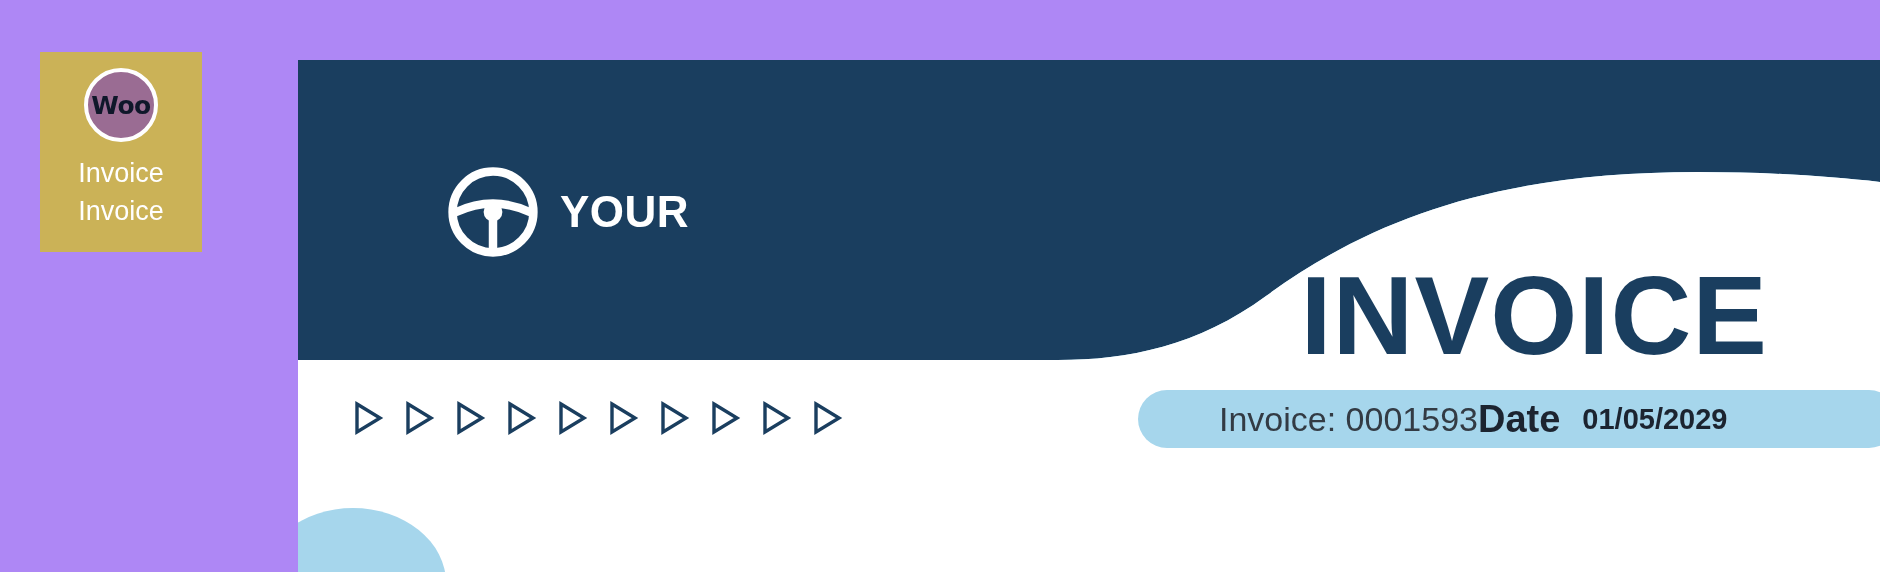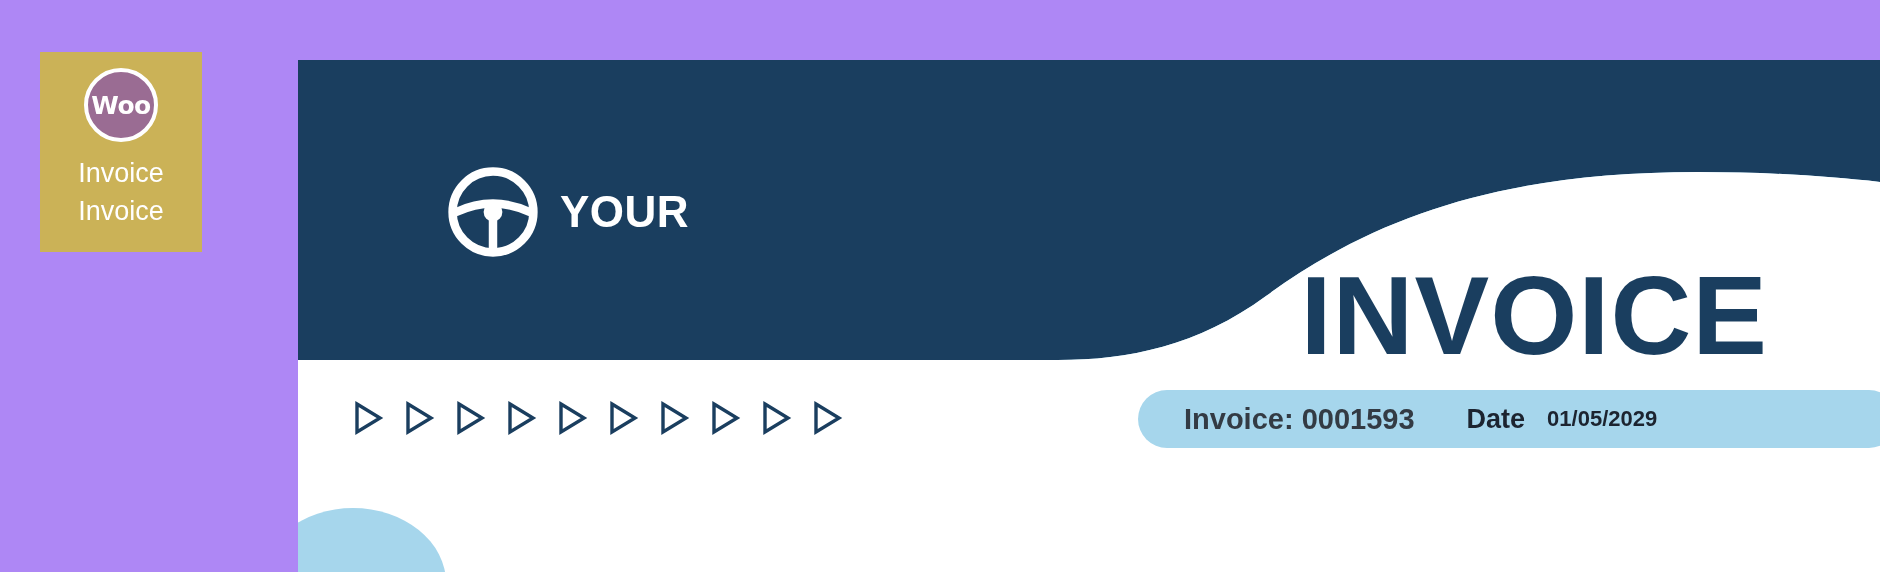--- a/index.html
+++ b/index.html
@@ -43,21 +43,21 @@
     border-radius: 50%;
     background: #9A6C93;
     border: 4px solid #ffffff;
     box-sizing: border-box;
     display: flex;
     align-items: center;
     justify-content: center;
     margin-bottom: 12px;
   }
   #woo-mark .woo-text {
-    color: #ffffff;
+    color: #0f172a;
     font-size: 25px;
     font-weight: 700;
     letter-spacing: -0.5px;
     line-height: 1;
     font-family: "DejaVu Sans", sans-serif;
   }
   .badge-line {
     color: #ffffff;
     font-size: 27px;
     line-height: 1.42;
@@ -151,36 +151,36 @@
     background: #A6D6EC;
     border-radius: 29px;
     display: flex;
     align-items: center;
     padding-left: 46px;
     box-sizing: border-box;
     gap: 0;
   }
   #meta-invoice {
     color: #333b44;
-    font-size: 29px;
-    font-weight: 700;
-    white-space: nowrap;
-    font-family: "Liberation Sans", sans-serif;
+    font-size: 34px;
+    font-weight: 400;
+    white-space: nowrap;
+    font-family: "Liberation Sans", sans-serif;
+    margin-left: 35px;
   }
   #meta-date-label {
     color: #1c2430;
-    font-size: 27px;
-    font-weight: 700;
-    margin-left: 52px;
+    font-size: 38px;
+    font-weight: 700;
     white-space: nowrap;
     font-family: "Liberation Sans", sans-serif;
   }
   #meta-date-value {
     color: #1c2430;
-    font-size: 22px;
+    font-size: 29px;
     font-weight: 700;
     margin-left: 22px;
     white-space: nowrap;
     font-family: "Liberation Sans", sans-serif;
   }
 
   
   #bottom-blob {
     position: absolute;
     left: -38px;

